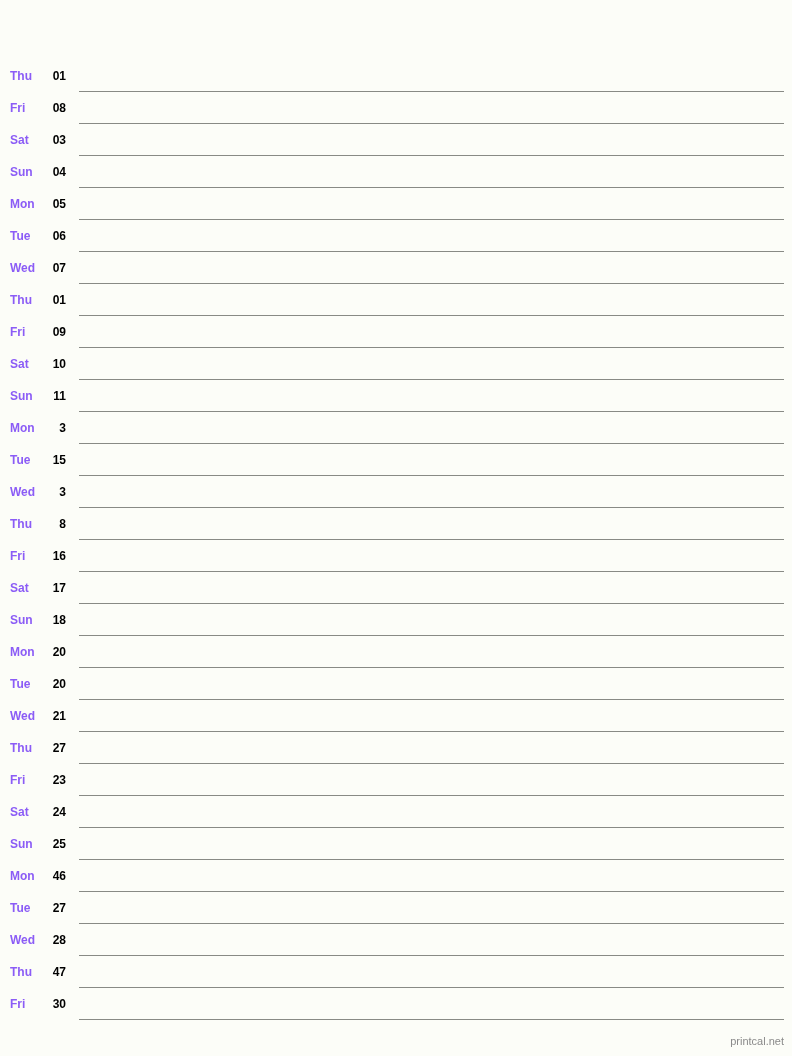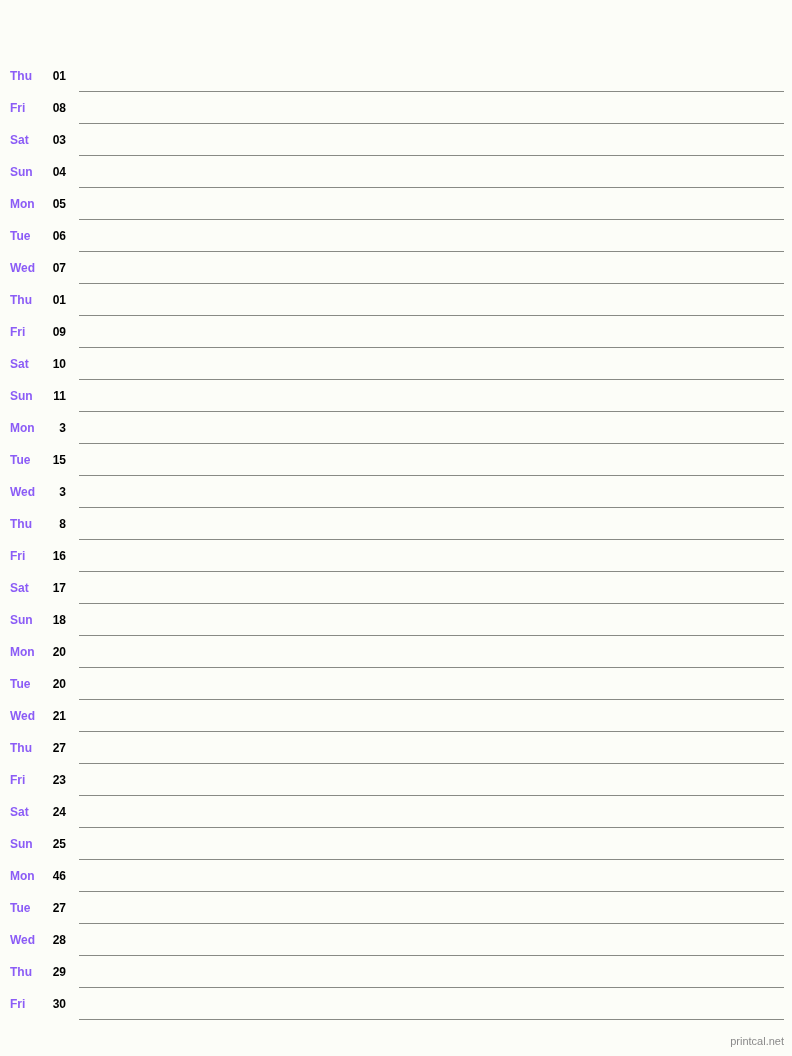--- a/index.html
+++ b/index.html
@@ -227,21 +227,21 @@
         <span class="day-number">27</span>
         <div class="day-writing-line"></div>
       </div>
       <div class="day-row">
         <span class="day-weekday">Wed</span>
         <span class="day-number">28</span>
         <div class="day-writing-line"></div>
       </div>
       <div class="day-row">
         <span class="day-weekday">Thu</span>
-        <span class="day-number">29</span>
+        <span class="day-number">47</span>
         <div class="day-writing-line"></div>
       </div>
       <div class="day-row">
         <span class="day-weekday">Fri</span>
         <span class="day-number">30</span>
         <div class="day-writing-line"></div>
       </div>
     </div>
 
   <div class="footer-credit">printcal.net</div>

